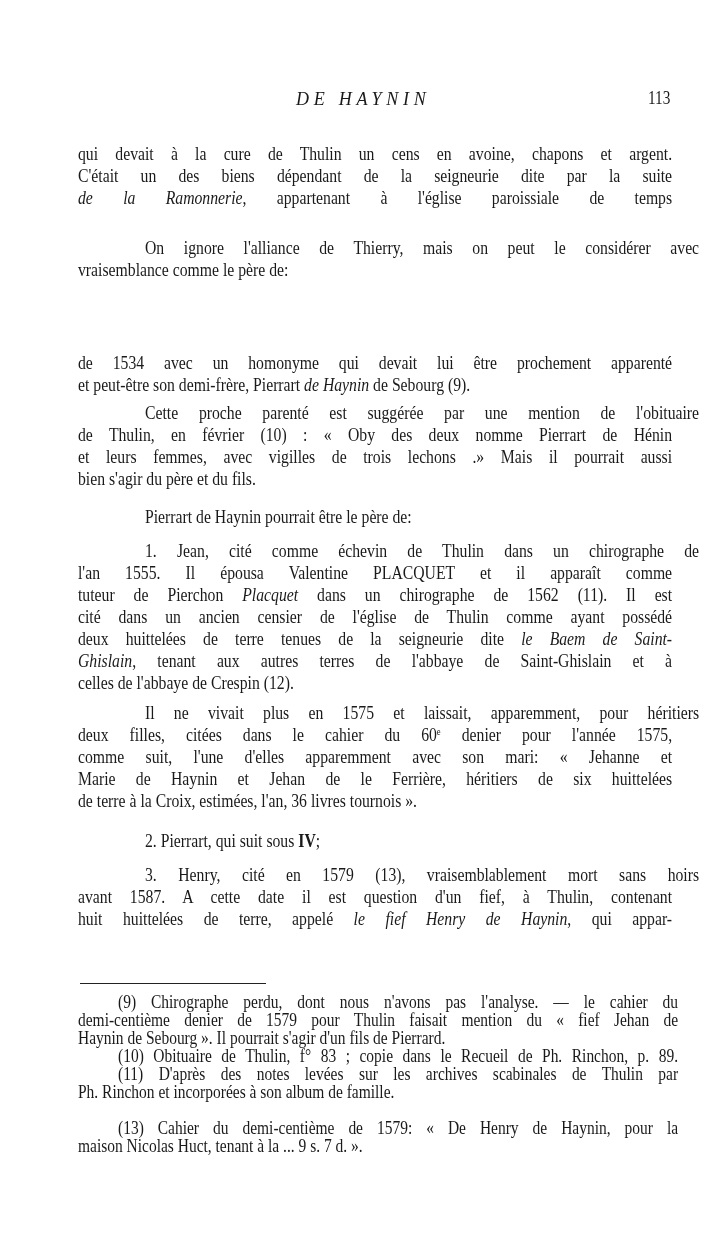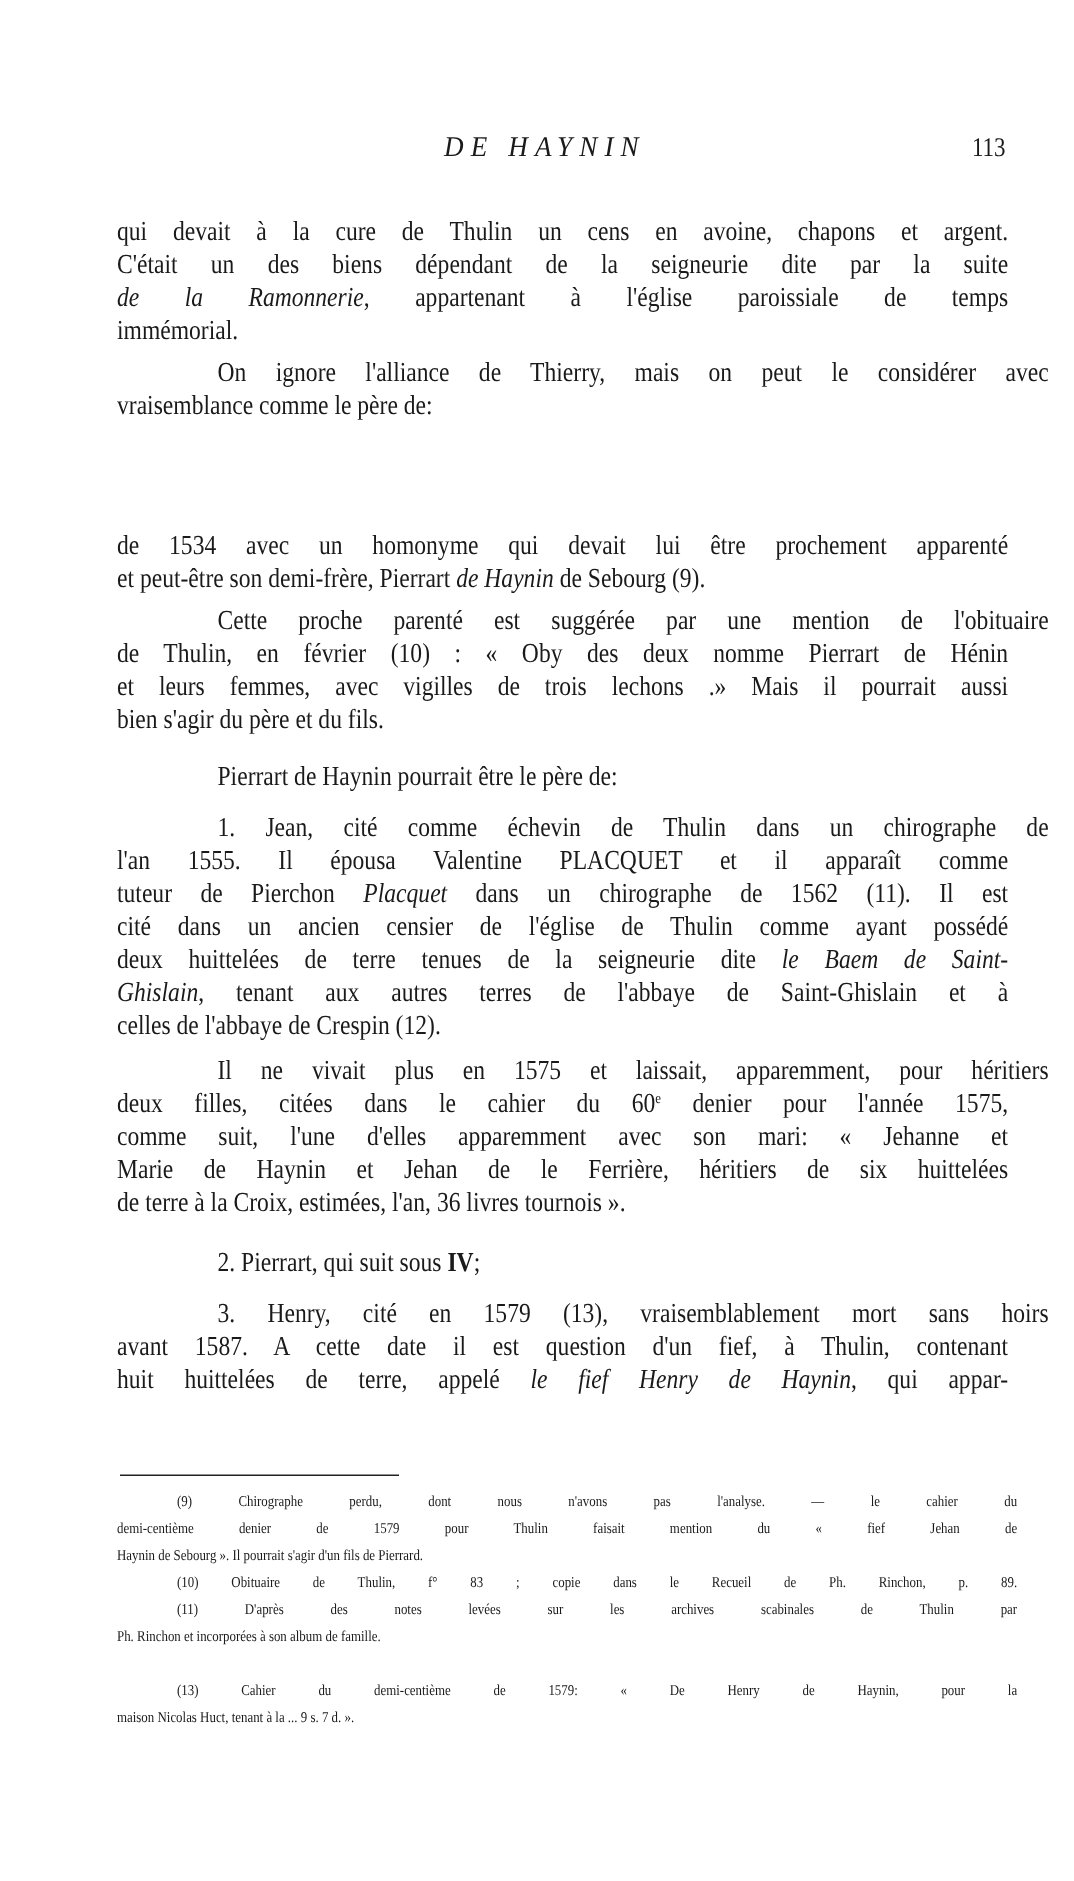--- a/index.html
+++ b/index.html
@@ -13,38 +13,37 @@
           white-space: nowrap; text-align: justify; text-align-last: justify; overflow: visible; }
   .line.indent { left: 118px; width: 554px; margin-left: 27px; }
   .line.last { text-align-last: left; }
   .line > span.inner { display: inline-block; transform: scaleX(0.86); transform-origin: left; width: 116.3%; text-align: justify; text-align-last: inherit; }
   .line.last > span.inner { text-align-last: left; }
   .line:not(.last) > span.inner { text-align-last: justify; }
   i { font-style: italic; }
   b { font-weight: bold; }
   sup { font-size: 10px; vertical-align: 6px; line-height: 0; }
   .fn-rule { position: absolute; left: 80px; top: 983px; width: 186px; height: 0; border-top: 1.4px solid #222; }
-  .fn { position: absolute; left: 78px; width: 600px; font-size: 10px; line-height: 18px; white-space: nowrap; }
+  .fn { position: absolute; left: 78px; width: 600px; font-size: 18px; line-height: 18px; white-space: nowrap; }
   .fn.indent { left: 118px; width: 560px; }
   .fn > span.inner { display: inline-block; transform: scaleX(0.86); transform-origin: left; width: 116.3%; text-align: justify; }
   .fn:not(.last) > span.inner { text-align-last: justify; }
   .fn.last > span.inner { text-align-last: left; }
 </style>
 </head>
 <body>
 
 <div class="page">
 
   <div class="hdr-title">DE HAYNIN</div>
   <div class="hdr-num">113</div>
 
   <div class="line" style="top:143px"><span class="inner">qui devait à la cure de Thulin un cens en avoine, chapons et argent.</span></div>
   <div class="line" style="top:165px"><span class="inner">C'était un des biens dépendant de la seigneurie dite par la suite</span></div>
   <div class="line" style="top:187px"><span class="inner"><i>de la Ramonnerie</i><span>, appartenant à l'église paroissiale de temps</span></span></div>
-  <div class="line last" style="top:209px"><span class="inner">immémorial.</span></div>
 
   <div class="line indent" style="top:237px"><span class="inner">On ignore l'alliance de Thierry, mais on peut le considérer avec</span></div>
   <div class="line last" style="top:259px"><span class="inner">vraisemblance comme le père de:</span></div>
 
   <div class="line" style="top:352px"><span class="inner">de 1534 avec un homonyme qui devait lui être prochement apparenté</span></div>
   <div class="line last" style="top:374px"><span class="inner"><span>et peut-être son demi-frère, Pierrart </span><i>de Haynin</i><span> de Sebourg (9).</span></span></div>
 
   <div class="line indent" style="top:402px"><span class="inner">Cette proche parenté est suggérée par une mention de l'obituaire</span></div>
   <div class="line" style="top:424px"><span class="inner">de Thulin, en février (10) : « Oby des deux nomme Pierrart de Hénin</span></div>
   <div class="line" style="top:446px"><span class="inner">et leurs femmes, avec vigilles de trois lechons .» Mais il pourrait aussi</span></div>

